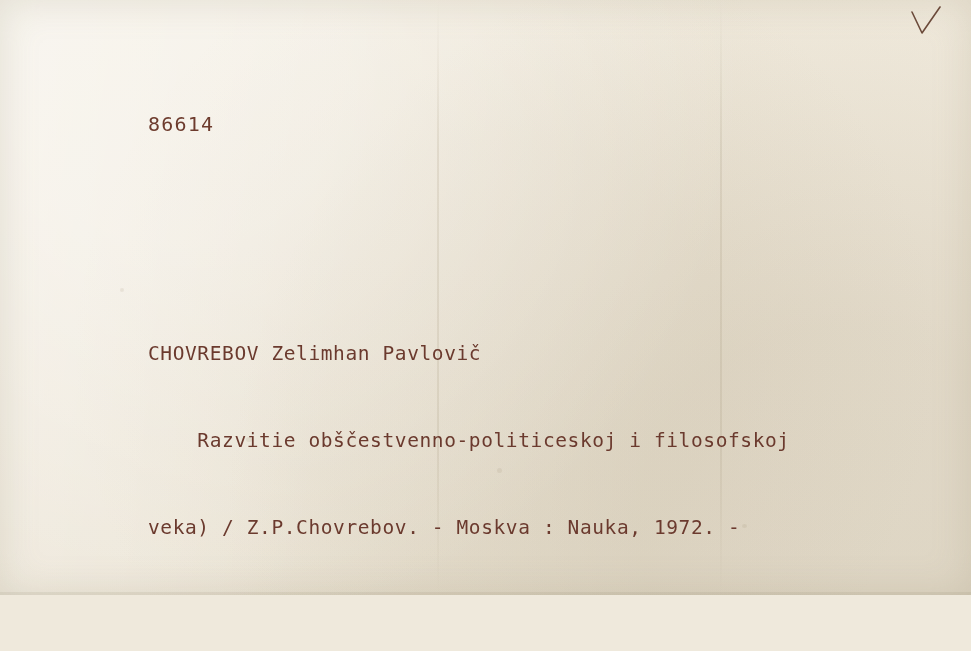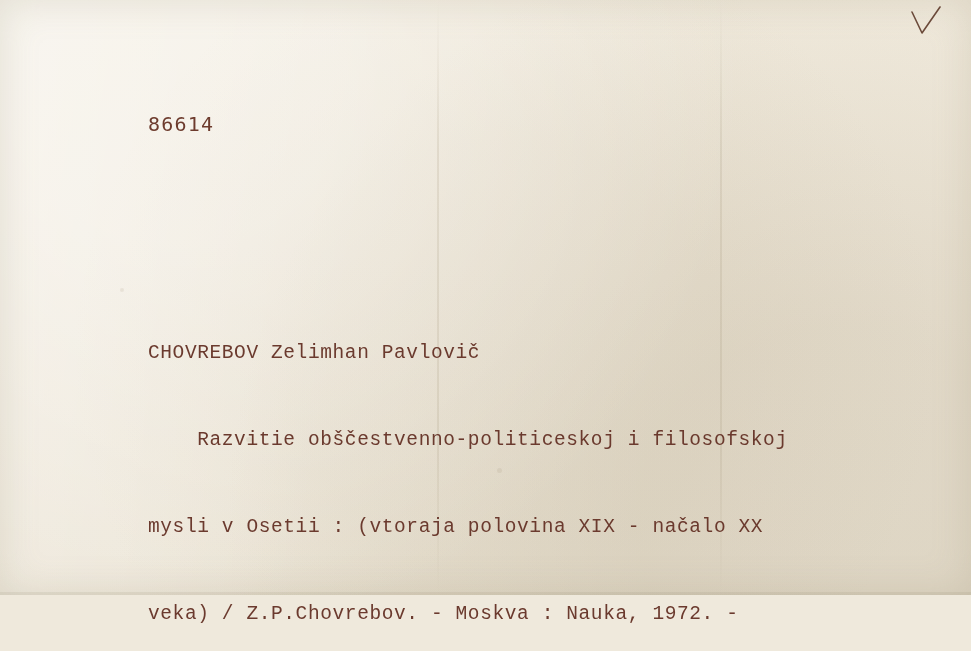--- a/index.html
+++ b/index.html
@@ -76,21 +76,20 @@
   .acc-number {
     font-size: 20px;
     letter-spacing: 1.2px;
     color: #6d3b2d;
   }
   .entry {
     margin-top: 55px;
   }
   .entry .line {
     white-space: pre;
-    font-family: Liberation Mono, monospace;
   }
   .smudge {
     position: absolute;
     border-radius: 50%;
     background: rgba(150,132,100,0.13);
     pointer-events: none;
   }
   .s1 { left: 246px; top: 437px; width: 6px; height: 5px; }
   .s2 { left: 497px; top: 468px; width: 5px; height: 5px; }
   .s3 { left: 742px; top: 524px; width: 5px; height: 4px; }
@@ -115,21 +114,20 @@
       <path d="M3 6 L13 27 L31 1" fill="none" stroke="#6b4a3a" stroke-width="1.6" stroke-linecap="round" stroke-linejoin="round"></path>
     </svg>
   </div>
 
   <div class="text-block">
     <div class="acc-number">86614</div>
 
     <div class="entry">
       <div class="line">CHOVREBOV Zelimhan Pavlovič</div>
       <div class="line">    Razvitie obščestvenno-politiceskoj i filosofskoj</div>
-      <div class="line">mysli v Osetii : (vtoraja polovina XIX - načalo XX</div>
       <div class="line">veka) / Z.P.Chovrebov. - Moskva : Nauka, 1972. -</div>
       
     </div>
 
     
   </div>
 
 </div>
 
 </body></html>

